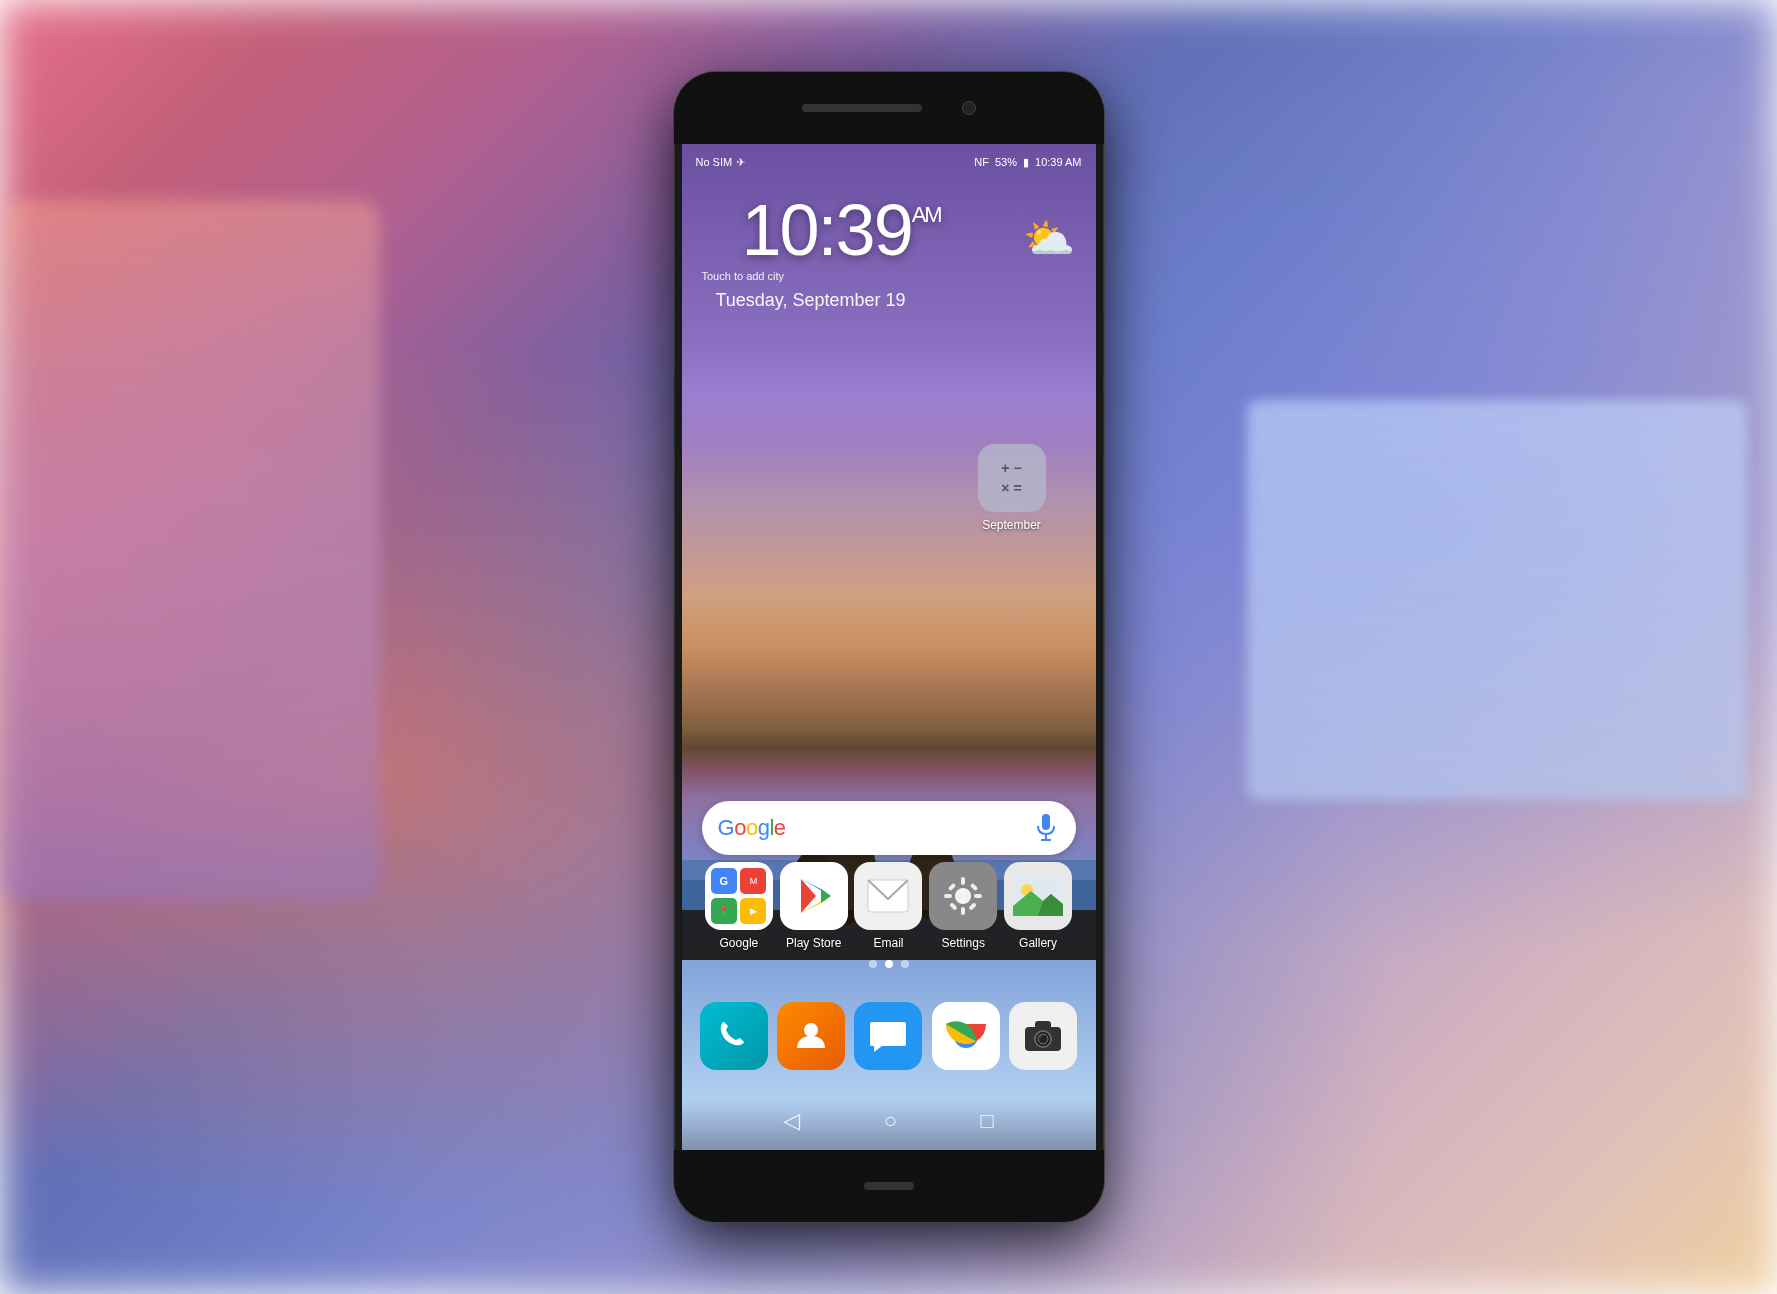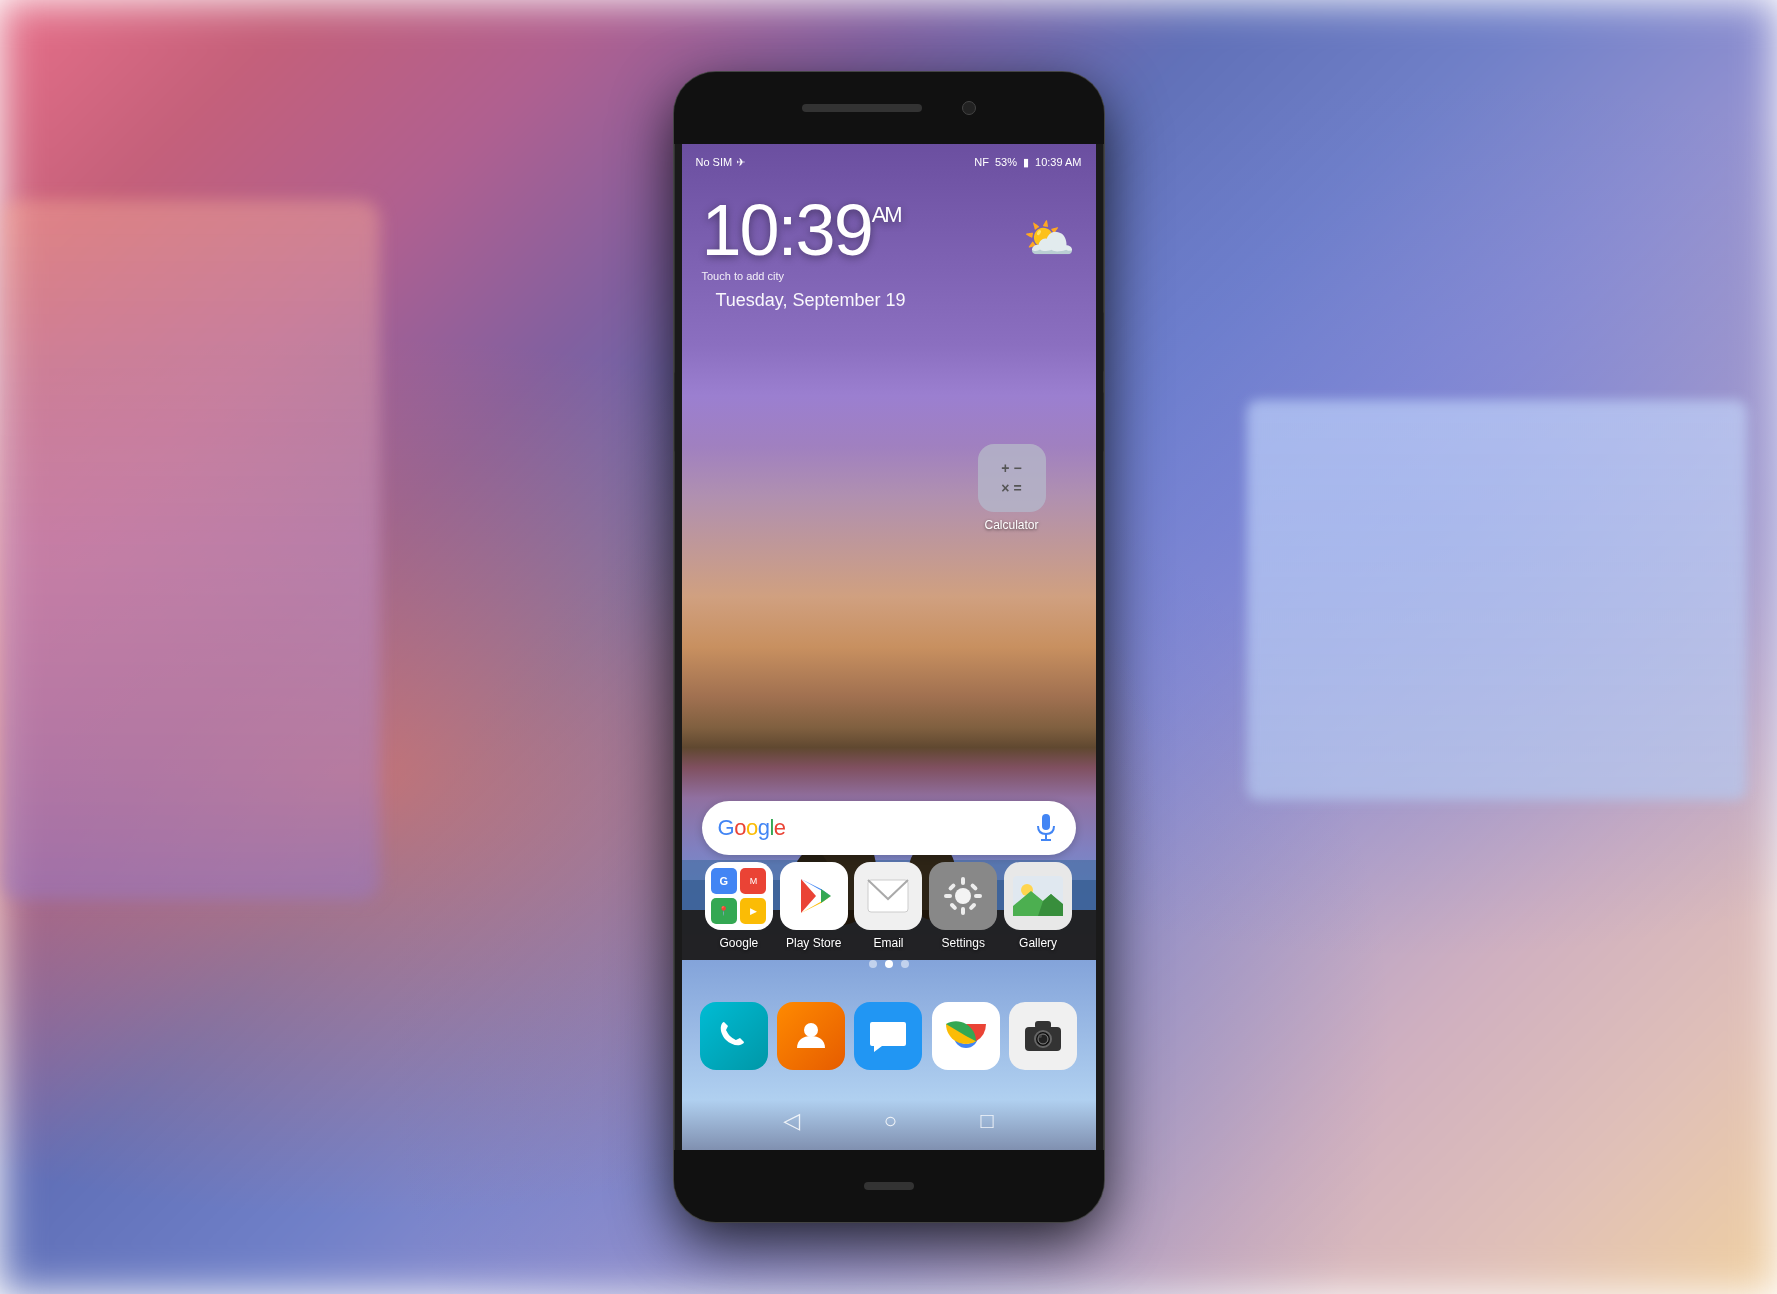--- a/index.html
+++ b/index.html
@@ -182,20 +182,21 @@
       color: white;
       z-index: 20;
     }
 
     .clock-time {
       font-size: 72px;
       font-weight: 200;
       line-height: 1;
       letter-spacing: -2px;
       text-shadow: 0 2px 8px rgba(0,0,0,0.4);
+      margin-left: 40px;
     }
 
     .clock-ampm {
       font-size: 22px;
       font-weight: 300;
       vertical-align: top;
       margin-top: 10px;
       display: inline-block;
     }
 
@@ -520,21 +521,21 @@
 
       <div class="app-icon-calculator">
         <div class="calc-icon-box">
           <div class="calc-grid">
             <div class="calc-sym">+</div>
             <div class="calc-sym">−</div>
             <div class="calc-sym">×</div>
             <div class="calc-sym">=</div>
           </div>
         </div>
-        <div class="icon-label">Calculator</div>
+        <div class="icon-label">September</div>
       </div>
 
       <div class="google-search-bar">
         <div class="google-logo-text">
           <span class="g-blue">G</span><span class="g-red">o</span><span class="g-yellow">o</span><span class="g-blue">g</span><span class="g-green">l</span><span class="g-red">e</span>
         </div>
         <div class="google-mic">
           <svg width="20" height="28" viewBox="0 0 20 28">
             <rect x="6" y="0" width="8" height="16" rx="4" fill="#4285f4"></rect>
             <path d="M2 12 Q2 20 10 20 Q18 20 18 12" stroke="#4285f4" fill="none" stroke-width="2"></path>

